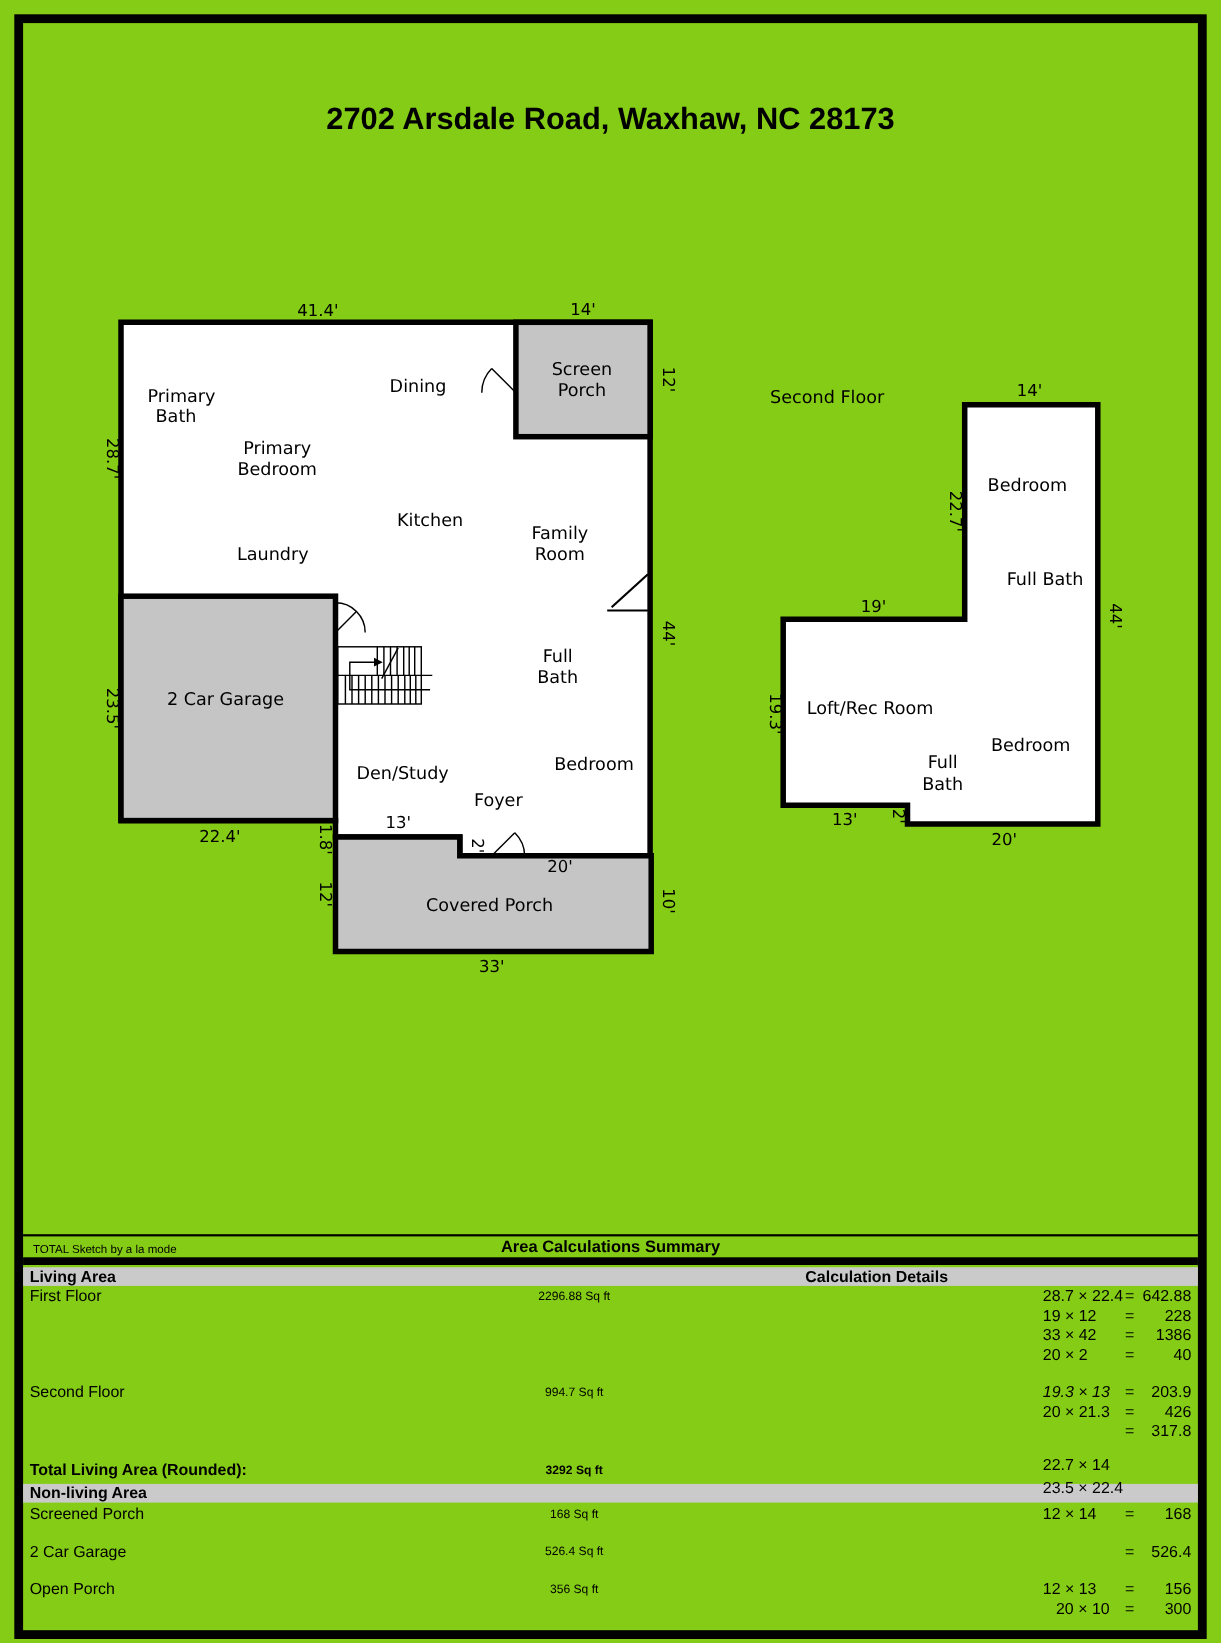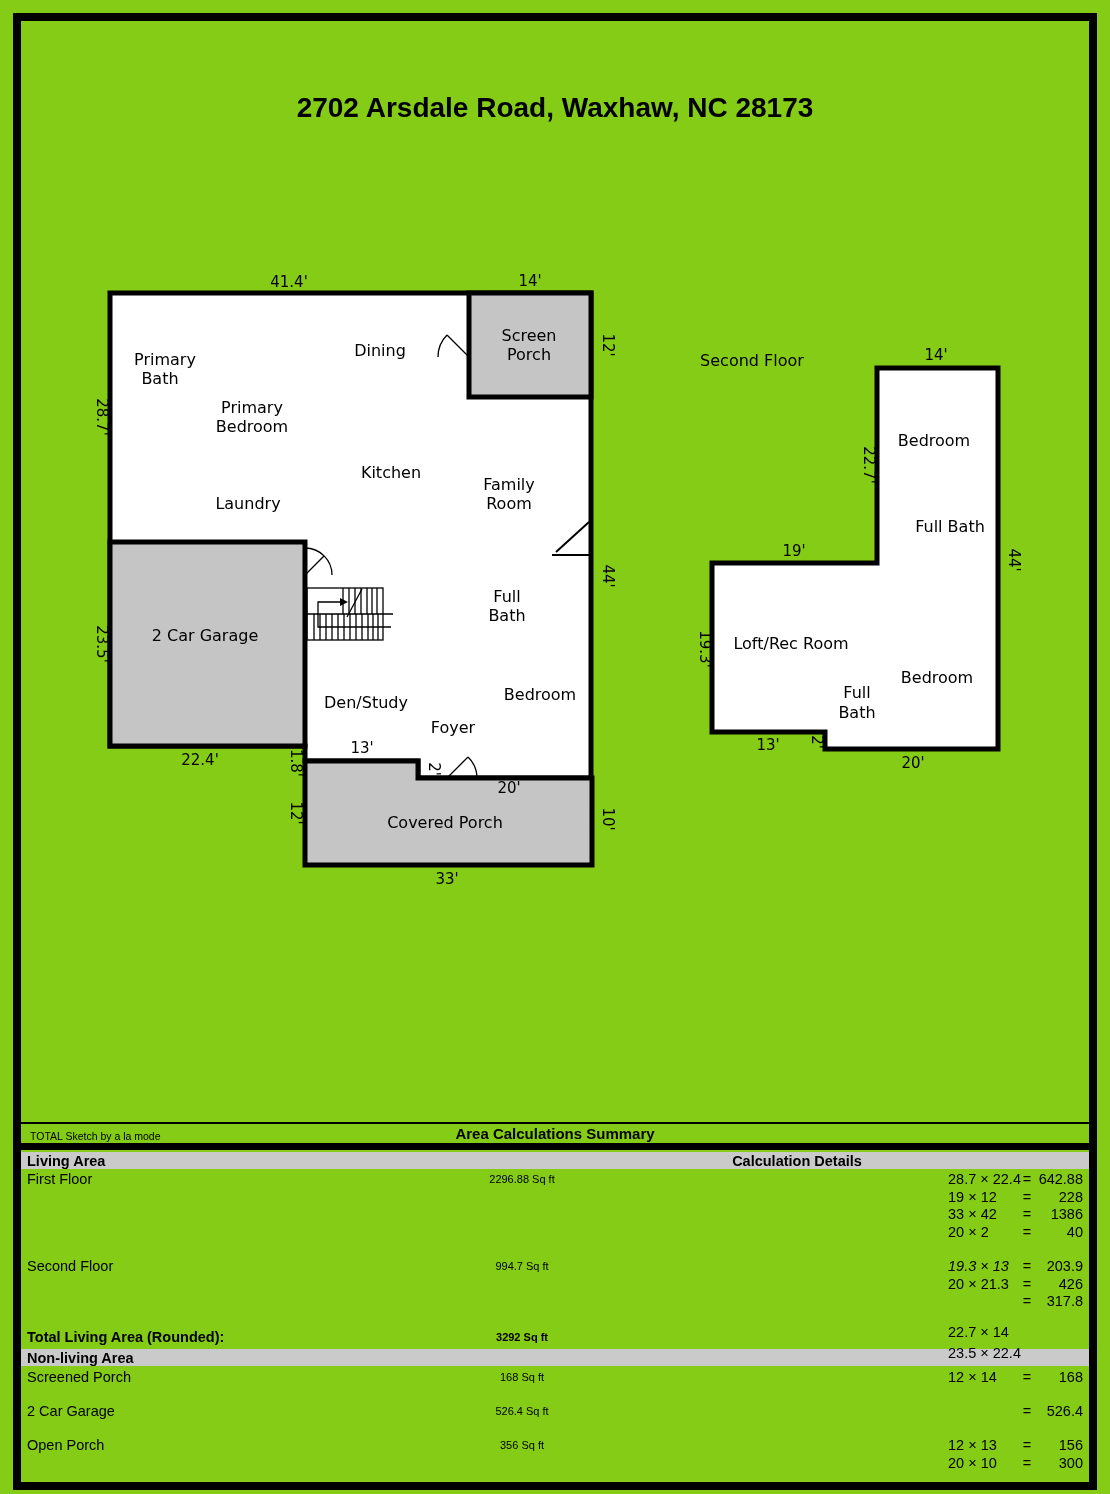--- a/index.html
+++ b/index.html
@@ -203,16 +203,16 @@
   <div class="center-col" style="top:1402px;">526.4 Sq ft</div>
   <div class="expr" style="top:1344px;">23.5 × 22.4</div>
   <div class="eq" style="top:1402px;">=</div>
   <div class="val" style="top:1402px;">526.4</div>
 
   <div class="t" style="left:27px;top:1436px;">Open Porch</div>
   <div class="center-col" style="top:1436px;">356 Sq ft</div>
   <div class="expr" style="top:1436px;">12 × 13</div>
   <div class="eq" style="top:1436px;">=</div>
   <div class="val" style="top:1436px;">156</div>
-  <div class="expr" style="top:1454px;">20 × 10</div>
+  <div class="expr" style="top:1454px;margin-left:12px;">20 × 10</div>
   <div class="eq" style="top:1454px;">=</div>
   <div class="val" style="top:1454px;">300</div>
 </div>
 
 </body></html>

